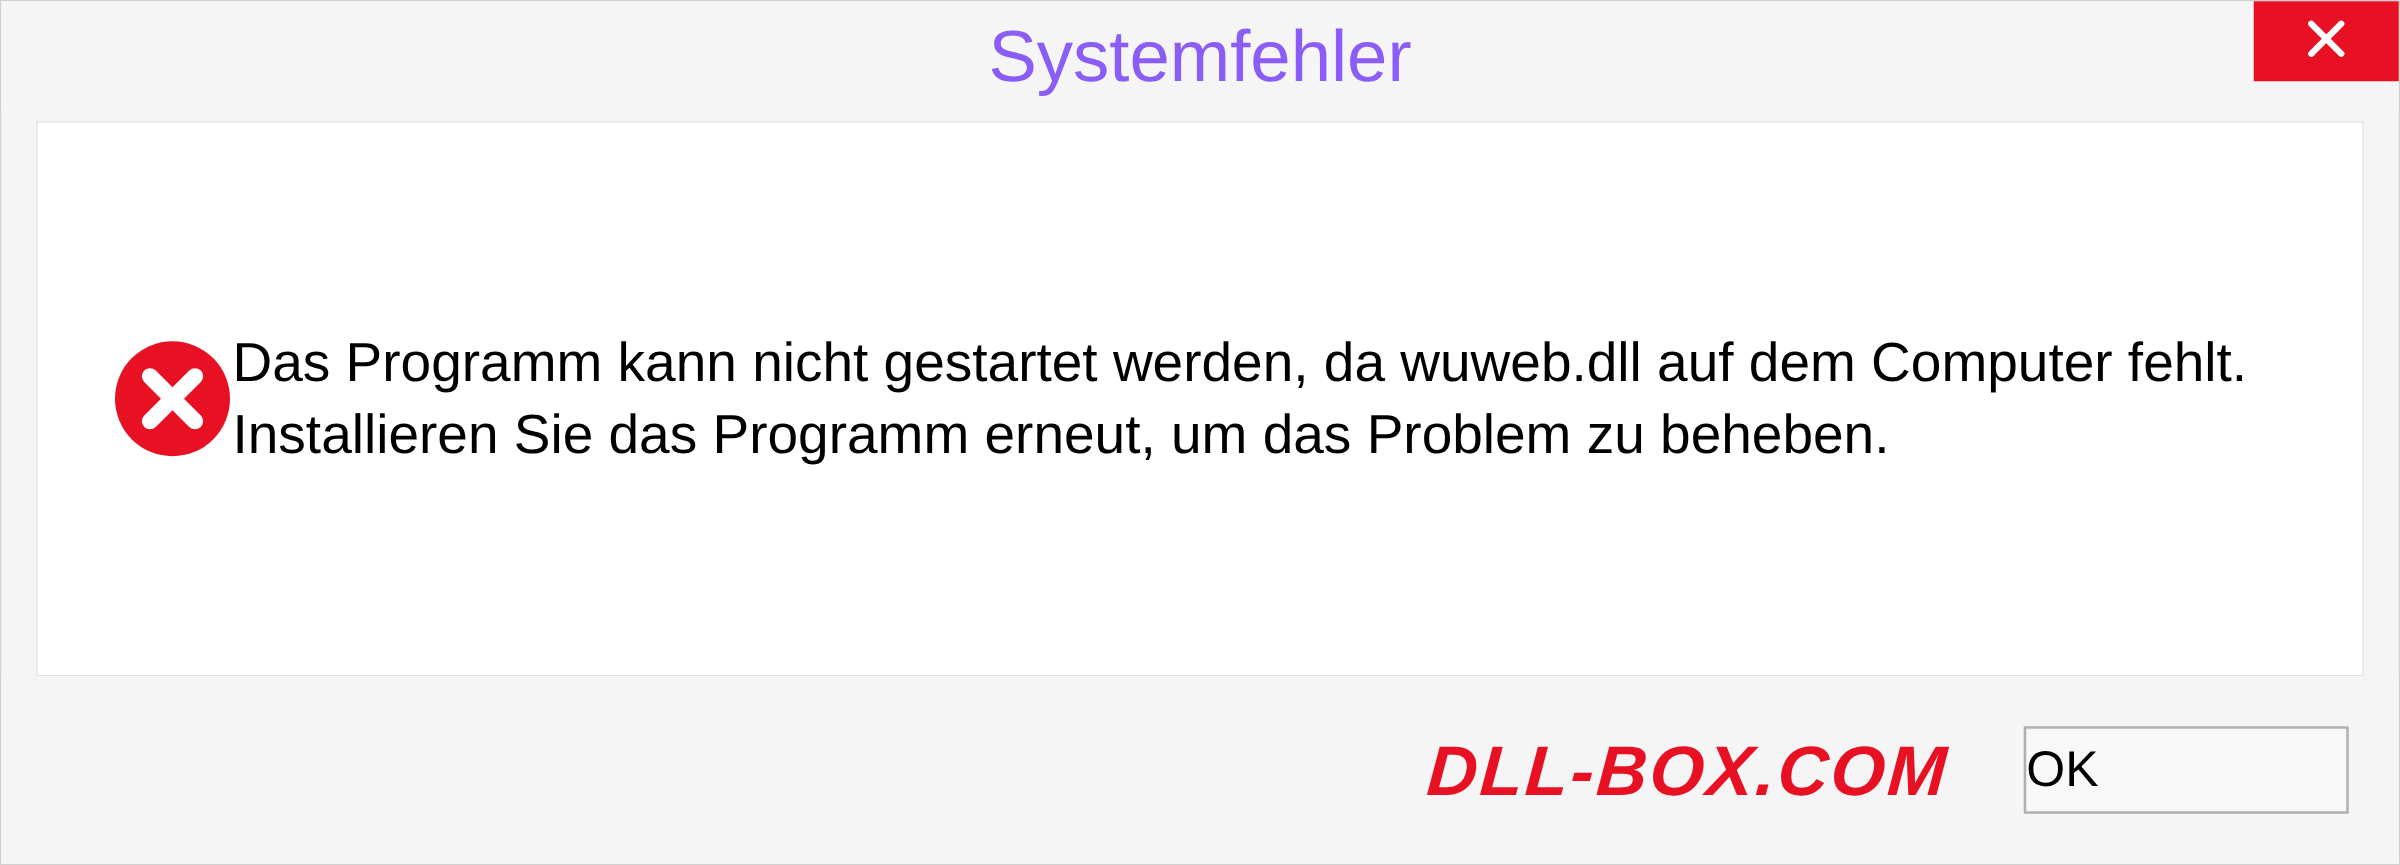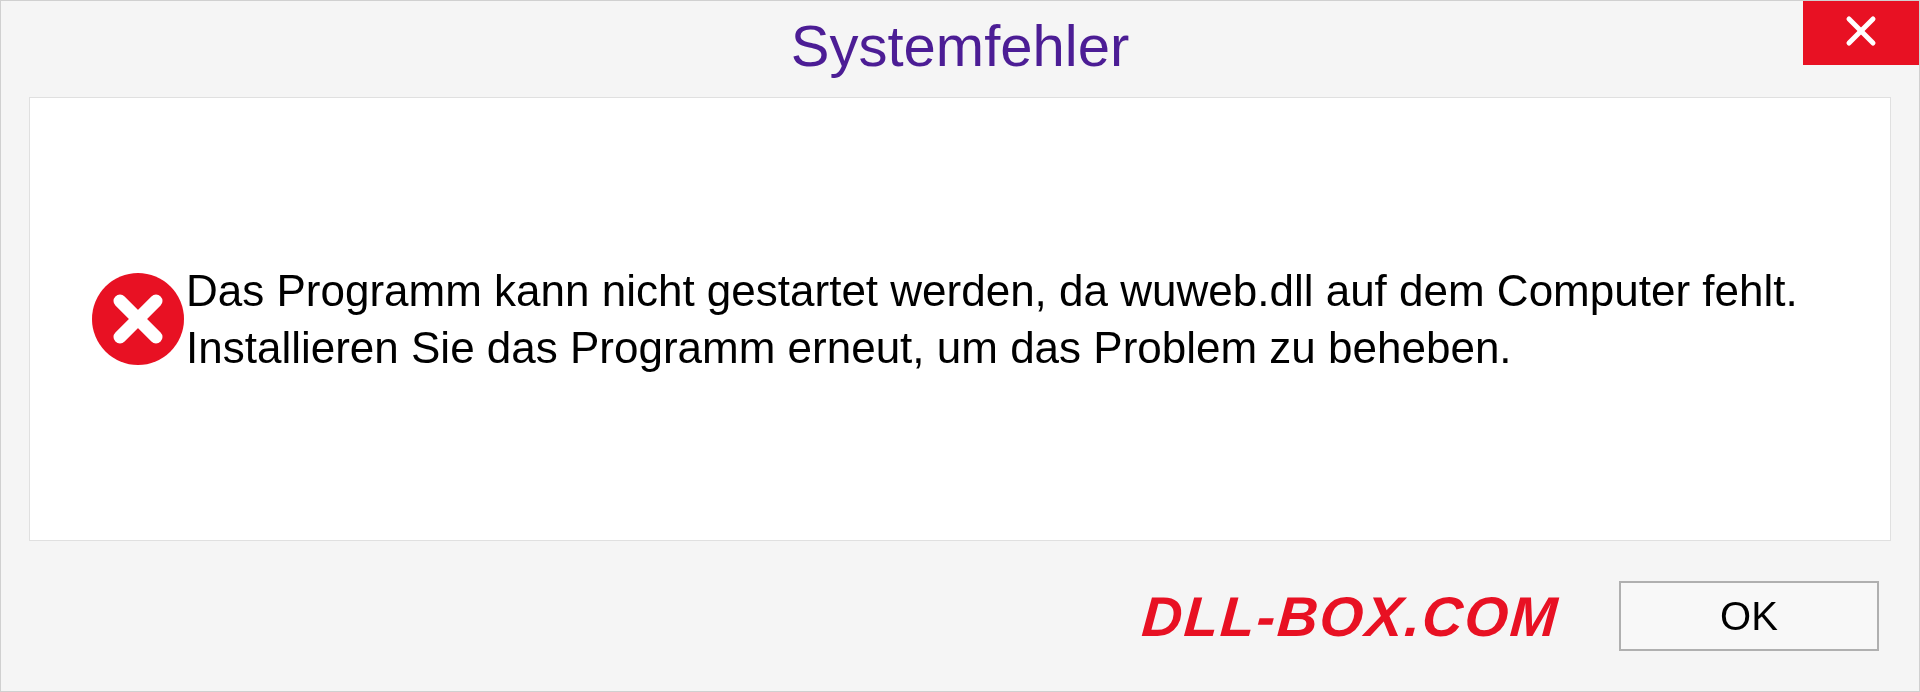--- a/index.html
+++ b/index.html
@@ -27,21 +27,21 @@
       height: 88px;
       display: flex;
       align-items: center;
       justify-content: center;
       position: relative;
       background: #f5f5f5;
     }
     .title {
       font-size: 58px;
       font-weight: 400;
-      color: #4c1d95;
+      color: #8b5cf6;
     }
     .close-btn {
       position: absolute;
       right: 0;
       top: 0;
       width: 116px;
       height: 64px;
       background: #e81123;
       display: flex;
       align-items: center;
@@ -97,21 +97,20 @@
     .ok-btn {
       width: 260px;
       height: 70px;
       background: #f8f8f8;
       border: 2px solid #b0b0b0;
       font-size: 40px;
       color: #000;
       cursor: pointer;
       display: flex;
       align-items: center;
-      justify-content: center;
       font-family: inherit;
     }
   </style>
 </head>
 <body>
 
 <div class="dialog">
   <div class="titlebar">
     <div class="title">Systemfehler</div>
     <div class="close-btn">

